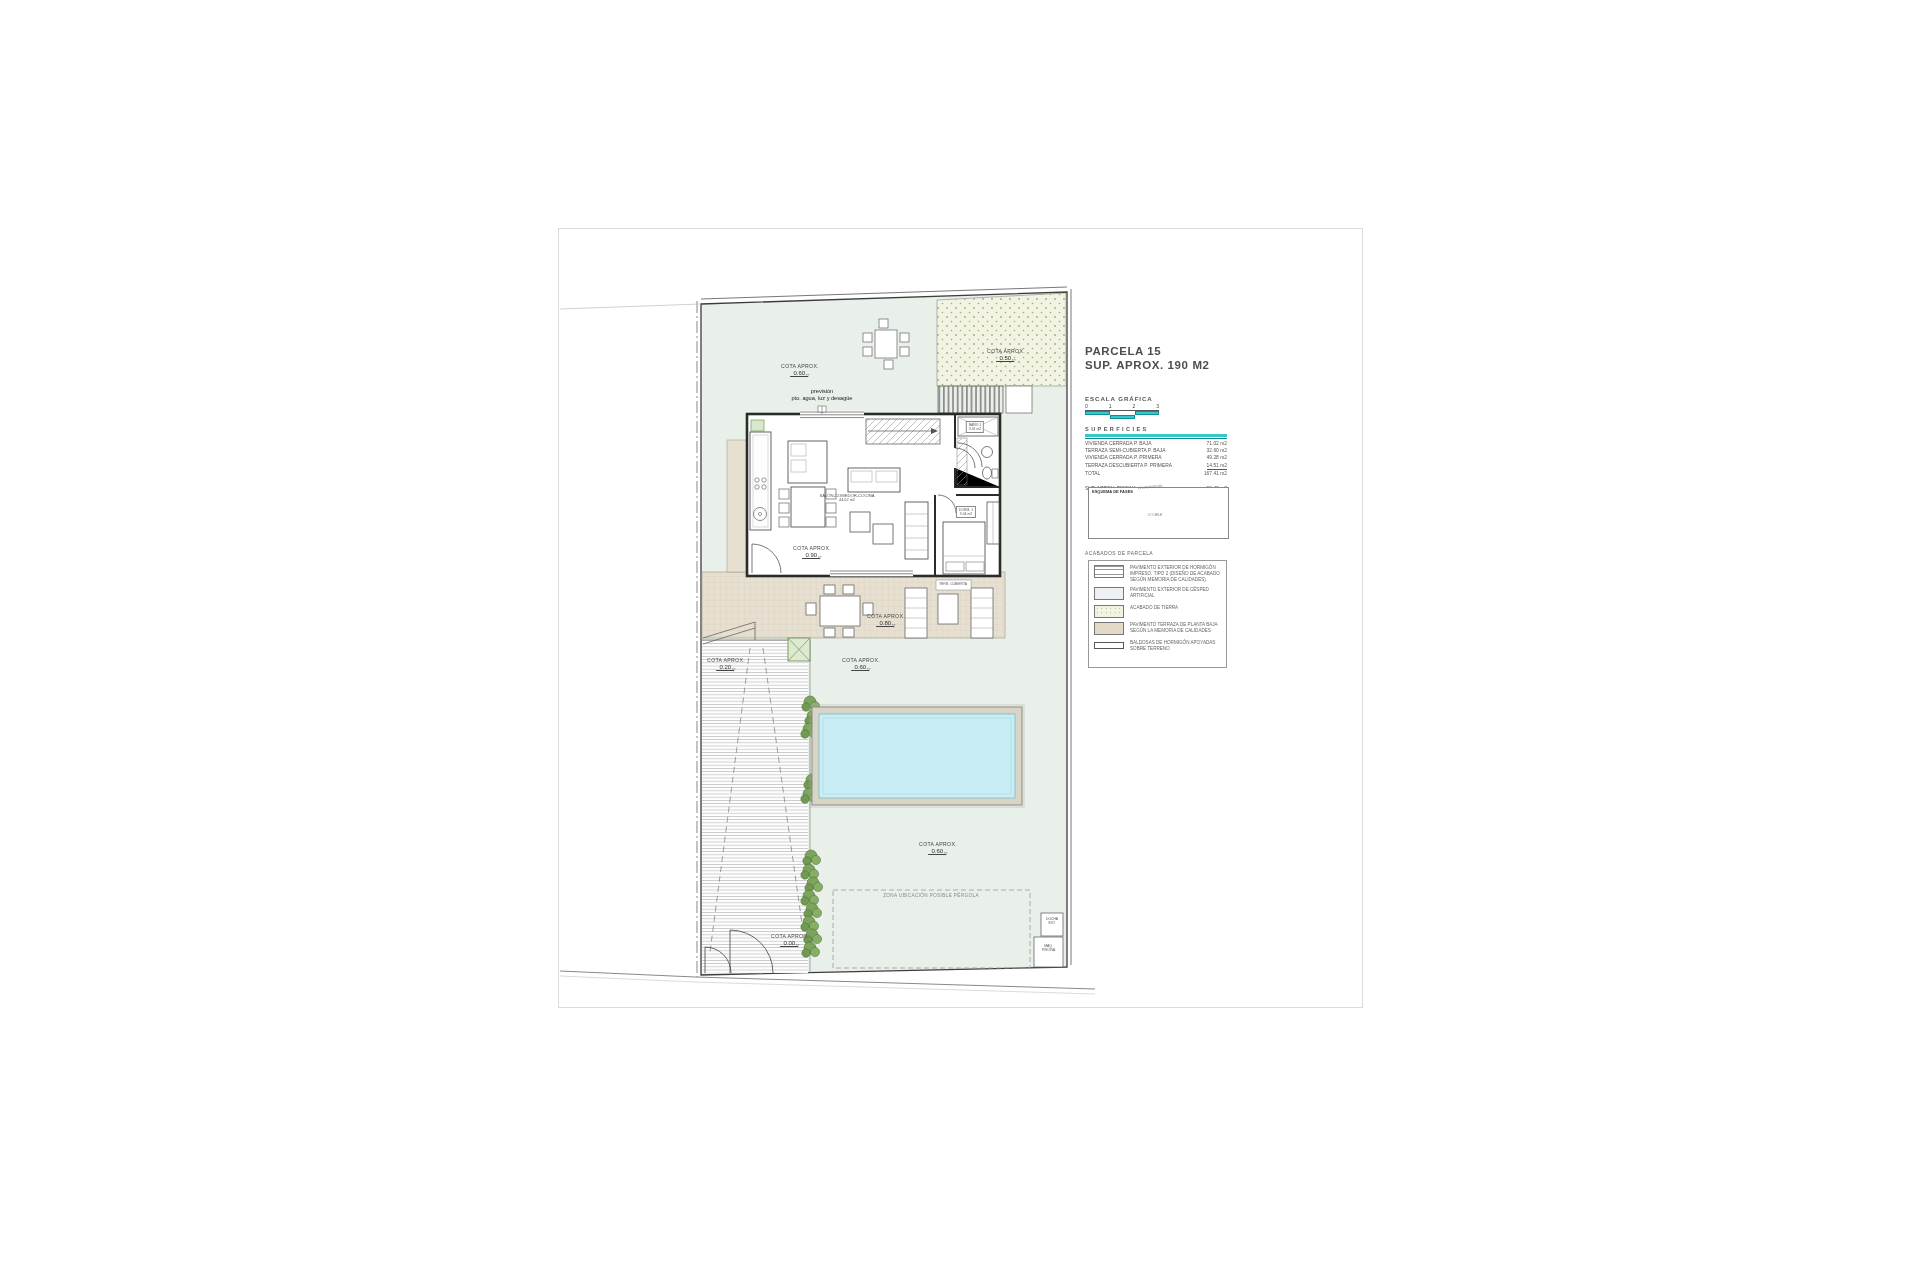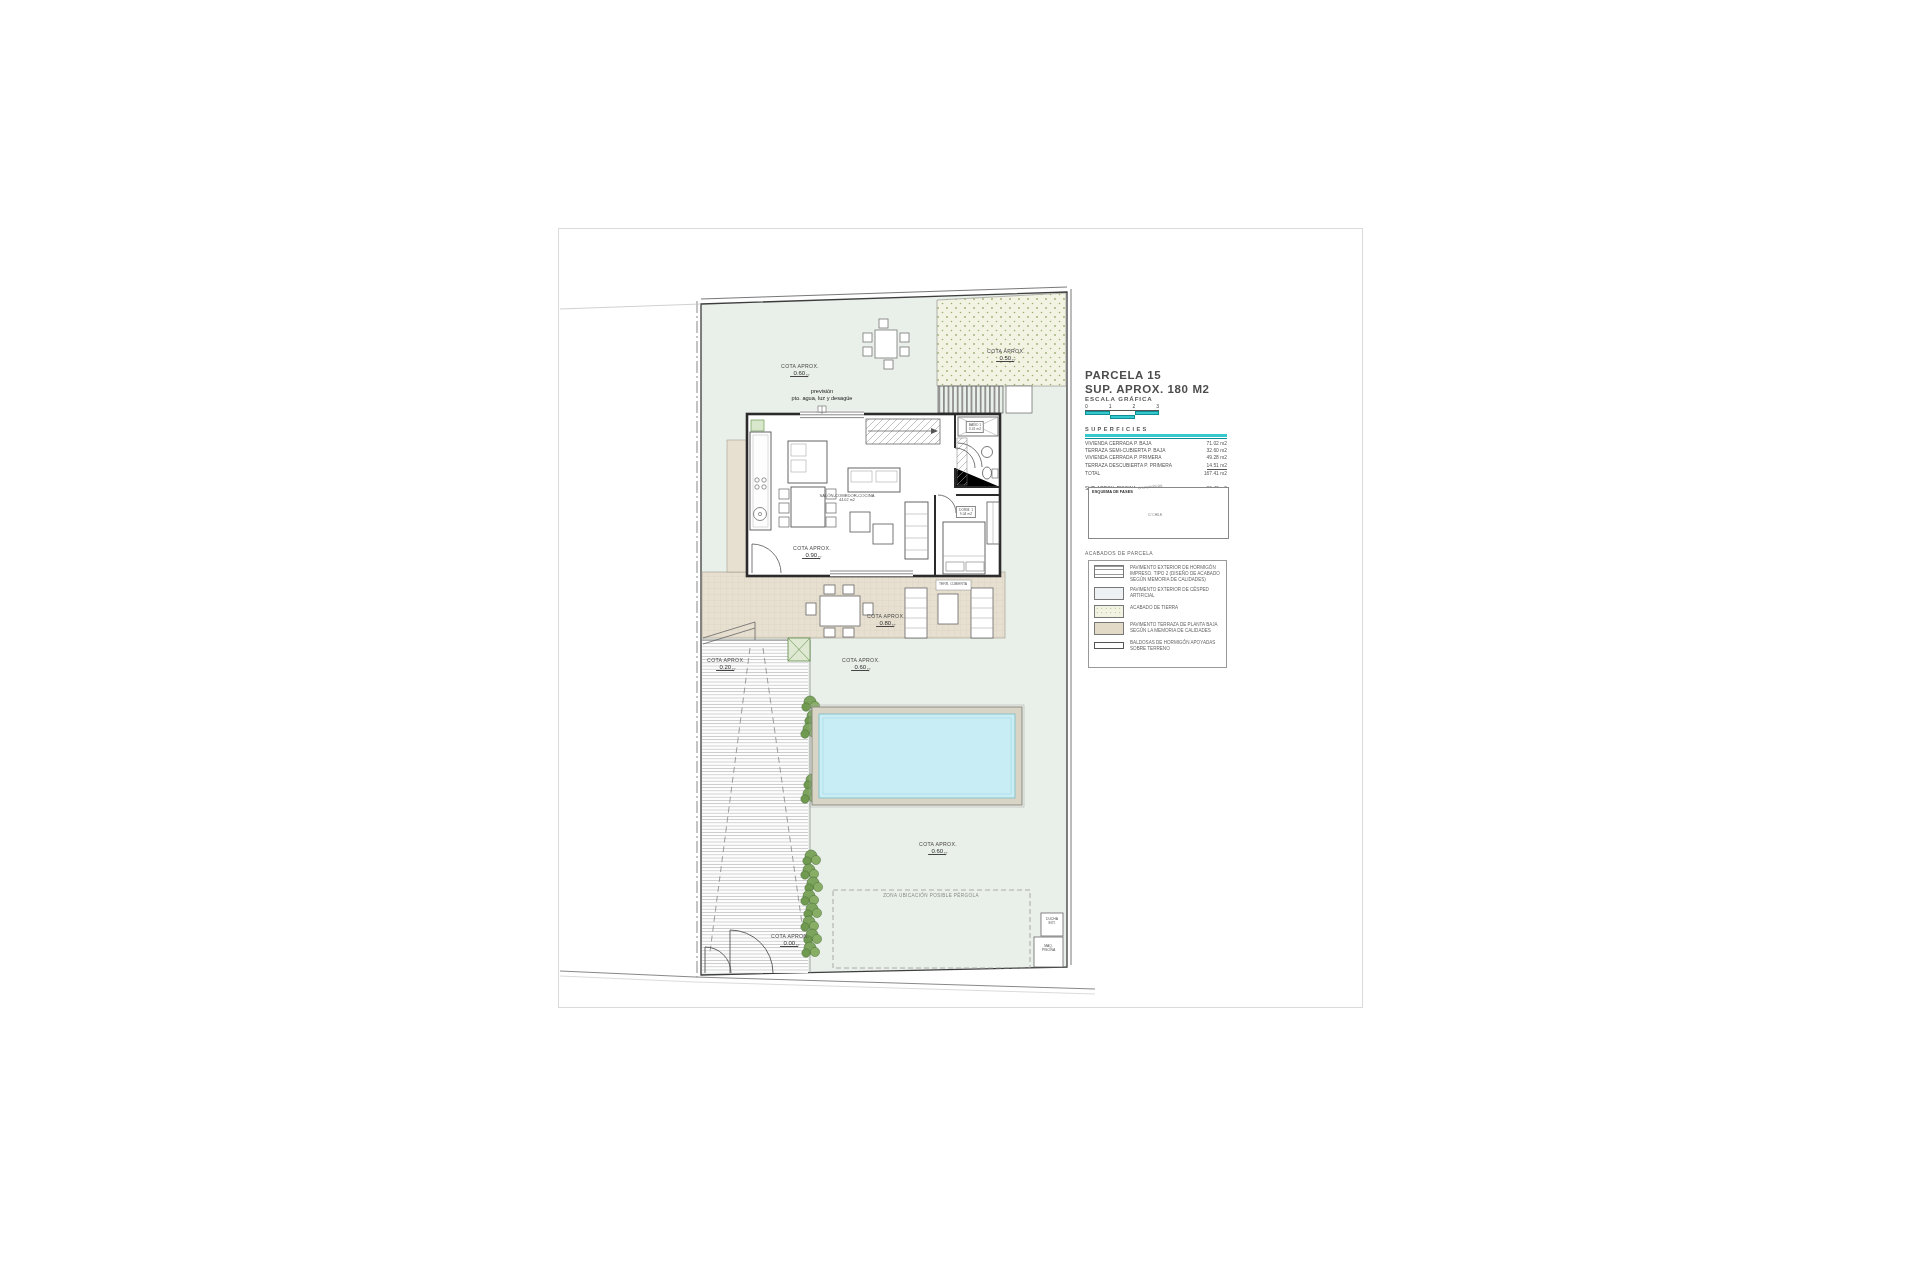--- a/index.html
+++ b/index.html
@@ -328,23 +328,23 @@
 
   <div class="abs roomlbl" style="left:1052px;top:917px;">
     <div class="micro2">DUCHA</div>
     <div class="micro2">EXT.</div>
   </div>
   <div class="abs roomlbl" style="left:1048.5px;top:944px;">
     <div class="micro2">MAQ.</div>
     <div class="micro2">PISCINA</div>
   </div>
 
-  <div class="abs" style="left:1085px;top:368px;">
+  <div class="abs" style="left:1085px;top:344px;">
     <div class="tb-title">PARCELA 15</div>
-    <div class="tb-title">SUP. APROX. 180 M2</div>
+    <div class="tb-title">SUP. APROX. 190 M2</div>
   </div>
   <div class="abs tb-scale" style="left:1085px;top:395px;">ESCALA GRÁFICA</div>
 
   <div class="abs scalebar" style="left:1085px;top:403px;">
     <div class="nums">
       <span>0</span>
       <span>1</span>
       <span>2</span>
       <span>3</span>
     </div>

